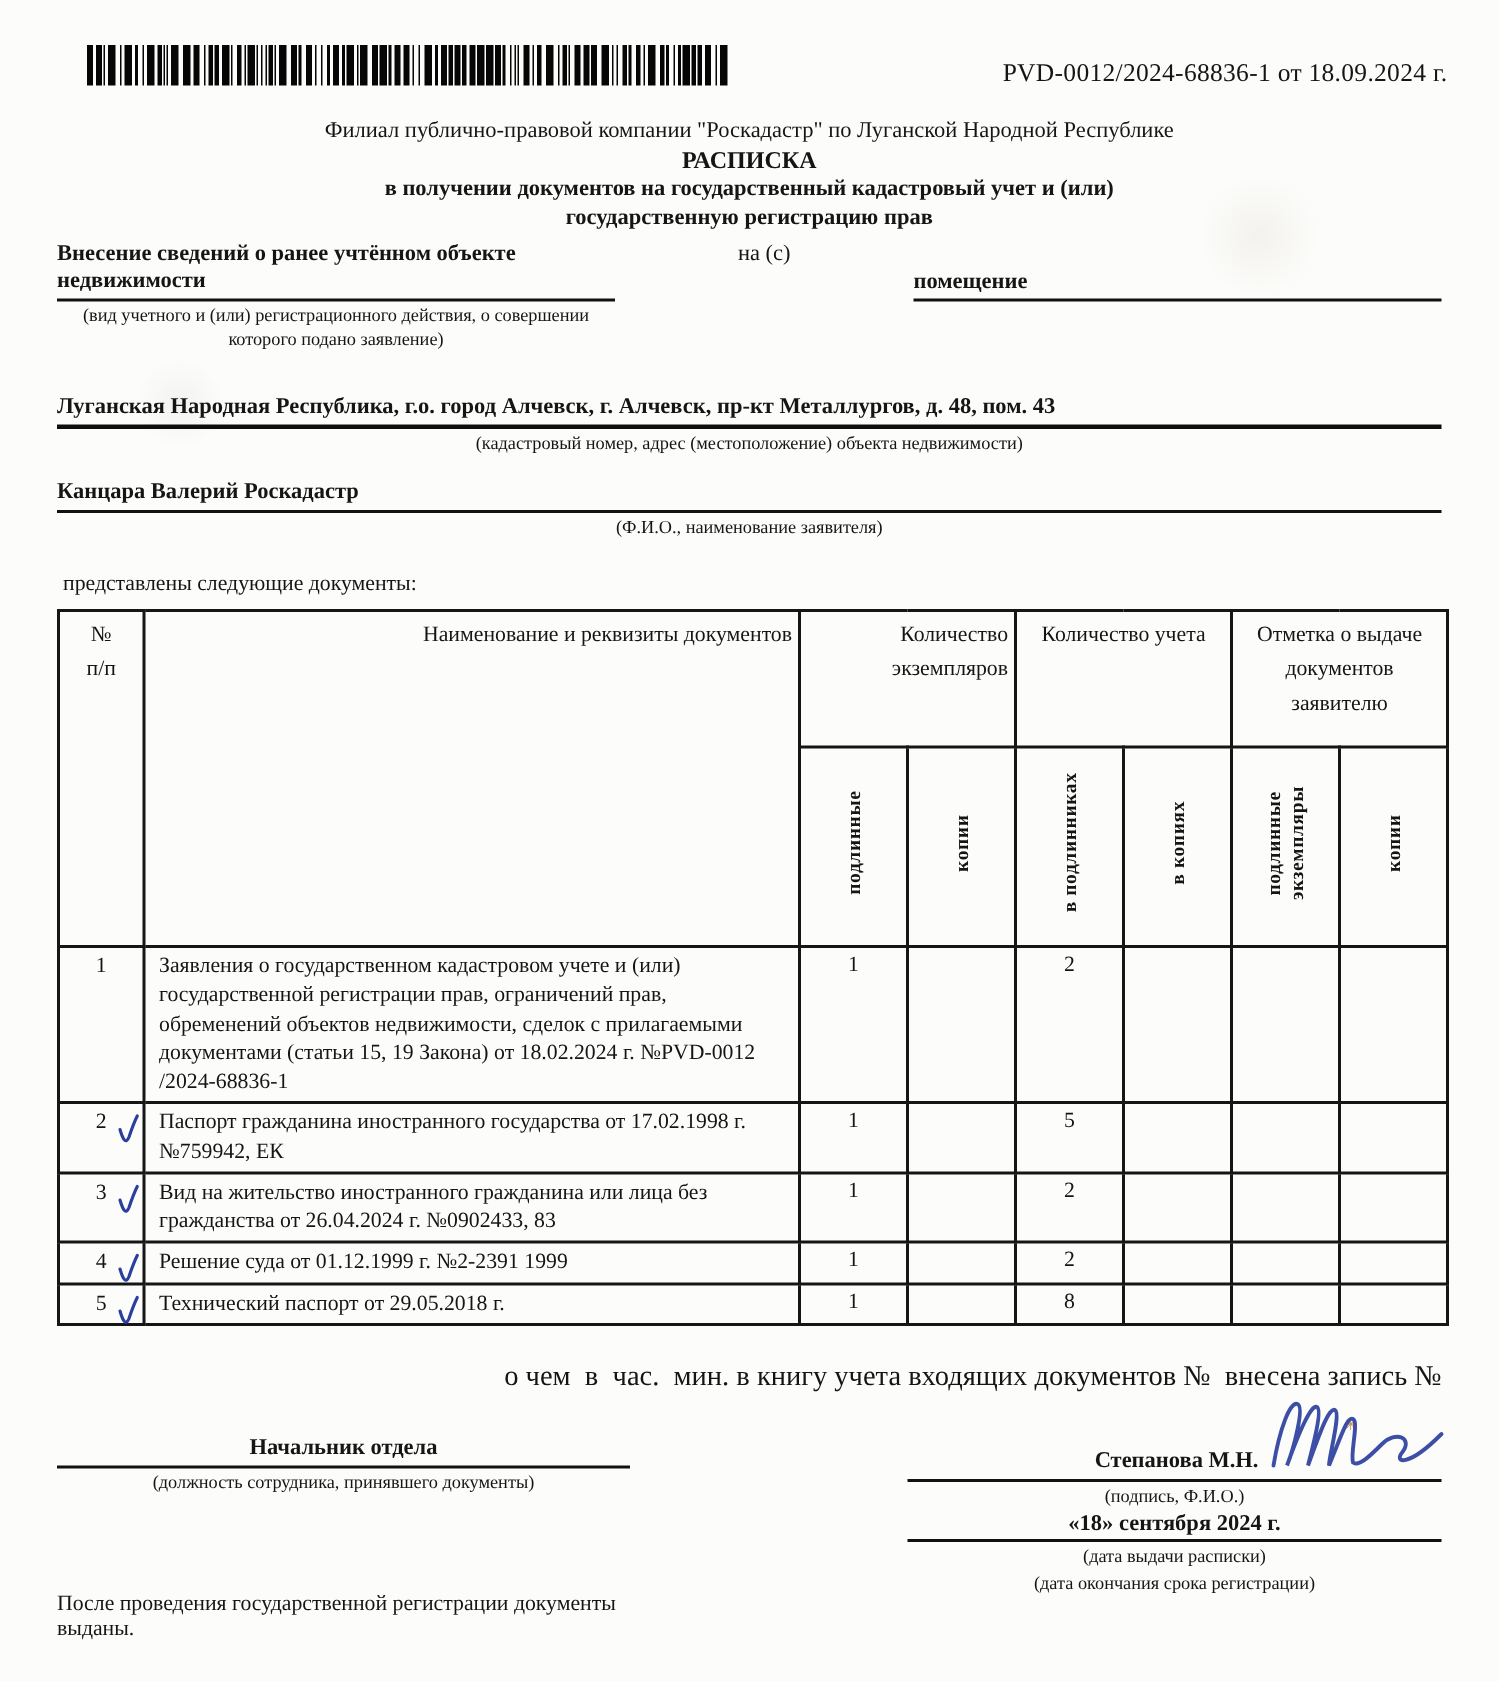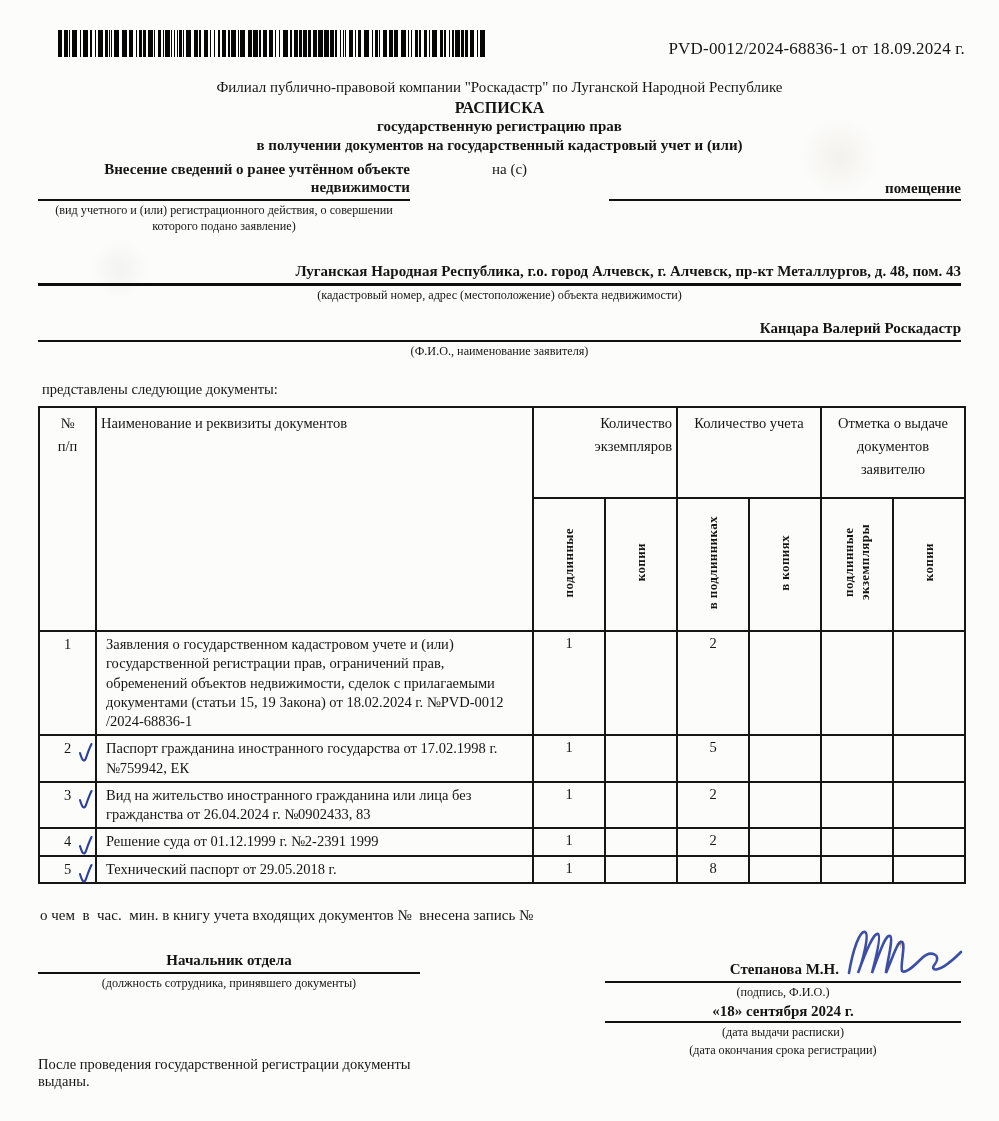--- a/index.html
+++ b/index.html
@@ -22,21 +22,21 @@
   .barcode { width:428px; height:27px; display:flex; align-items:stretch; }
   .barcode i { background:#060606; display:block; height:100%; flex:none; }
   .doc-number { font-size:17px; padding-top:9px; letter-spacing:.2px; }
 
   .org-line { text-align:center; font-size:15px; margin-top:20px; }
   .title { text-align:center; font-weight:bold; font-size:16px; margin-top:3px; }
   .subtitle { text-align:center; font-weight:bold; font-size:15px; line-height:1.25; }
 
   .triple { display:flex; padding:0 38px; margin-top:5px; align-items:flex-start; }
   .action-block { width:372px; }
-  .value-ul { font-weight:bold; text-align:right; font-size:15px; line-height:1.25; border-bottom:2px solid #111; padding-bottom:2px; }
+  .value-ul { font-weight:bold; text-align:left; font-size:15px; line-height:1.25; border-bottom:2px solid #111; padding-bottom:2px; }
   .small-caption { font-size:12.2px; text-align:center; line-height:1.3; margin-top:2px; }
   .mid-label { flex:1; text-align:center; font-size:15px; padding-top:1px; }
   .object-block { width:352px; }
   .object-block .value-ul { padding-top:19px; }
 
   .address-block { margin:27px 38px 0; }
   .address-block .value-ul { border-bottom:3px solid #0e0e0e; padding-bottom:3px; }
   .applicant-block { margin:15px 38px 0; }
 
   .intro { margin:21px 38px 0 42px; font-size:14.5px; }
@@ -51,21 +51,21 @@
   td.cell-num { text-align:center; position:relative; padding-top:4px; }
   td.cell-name { text-align:left; padding:3px 9px; line-height:1.33; }
   td.cell-count { text-align:center; padding-top:3px; }
   tbody tr:nth-child(1) { height:98px; }
   tbody tr:nth-child(2) { height:40px; }
   tbody tr:nth-child(3) { height:44px; }
   tbody tr:nth-child(4) { height:24px; }
   tbody tr:nth-child(5) { height:24px; }
   .row-check { position:absolute; right:2px; top:6px; }
 
-  .record-line { margin:23px 38px 0 40px; font-size:15px; white-space:pre-wrap; }
+  .record-line { margin:23px 38px 0 40px; font-size:19px; white-space:pre-wrap;text-align:right; }
 
   .sig-grid { display:flex; justify-content:space-between; margin:12px 38px 0; }
   .left-col { width:382px; position:relative; }
   .right-col { width:356px; position:relative; }
 
   .receiver-value { font-weight:bold; text-align:center; font-size:15px; padding-top:16px; border-bottom:2px solid #111; padding-bottom:3px; }
   .post-note { margin-top:64px; font-size:14.5px; }
   .blank-ul { border-bottom:2px solid #3a3a3a; }
   .issuer-line { height:38px; }
 
@@ -172,22 +172,22 @@
         <i style="width:3px;margin-right:2px"></i>
         <i style="width:4px;margin-right:3px"></i>
         <i style="width:1px;margin-right:2px"></i>
         <i style="width:5px;margin-right:2px"></i>
       </div>
     <div class="doc-number">PVD-0012/2024-68836-1 от 18.09.2024 г.</div>
   </div>
 
   <div class="org-line">Филиал публично-правовой компании "Роскадастр" по Луганской Народной Республике</div>
   <div class="title">РАСПИСКА</div>
+  <div class="subtitle">в получении документов на государственный кадастровый учет и (или)</div>
   <div class="subtitle">государственную регистрацию прав</div>
-  <div class="subtitle">в получении документов на государственный кадастровый учет и (или)</div>
 
   <div class="triple">
     <div class="action-block">
       <div class="value-ul">Внесение сведений о ранее учтённом объекте недвижимости</div>
       <div class="small-caption">(вид учетного и (или) регистрационного действия, о совершении которого подано заявление)</div>
     </div>
     <div class="mid-label">на (с)</div>
     <div class="object-block">
       <div class="value-ul">помещение</div>
     </div>
@@ -215,21 +215,21 @@
         <col class="c-s">
         <col class="c-s">
         <col class="c-s">
     </colgroup>
     <thead>
       <tr class="h1row">
         <th rowspan="2" style="text-align:center;">
           <div>№</div>
           <div>п/п</div>
         </th>
-        <th rowspan="2" style="text-align:left;">
+        <th rowspan="2" style="text-align:right;">
           <span>Наименование и реквизиты документов</span>
         </th>
         <th colspan="2" style="text-align:right;">
           <span>Количество экземпляров</span>
         </th>
         <th colspan="2" style="text-align:center;">
           <span>Количество учета</span>
         </th>
         <th colspan="2" style="text-align:center;">
           <span>Отметка о выдаче документов заявителю</span>

